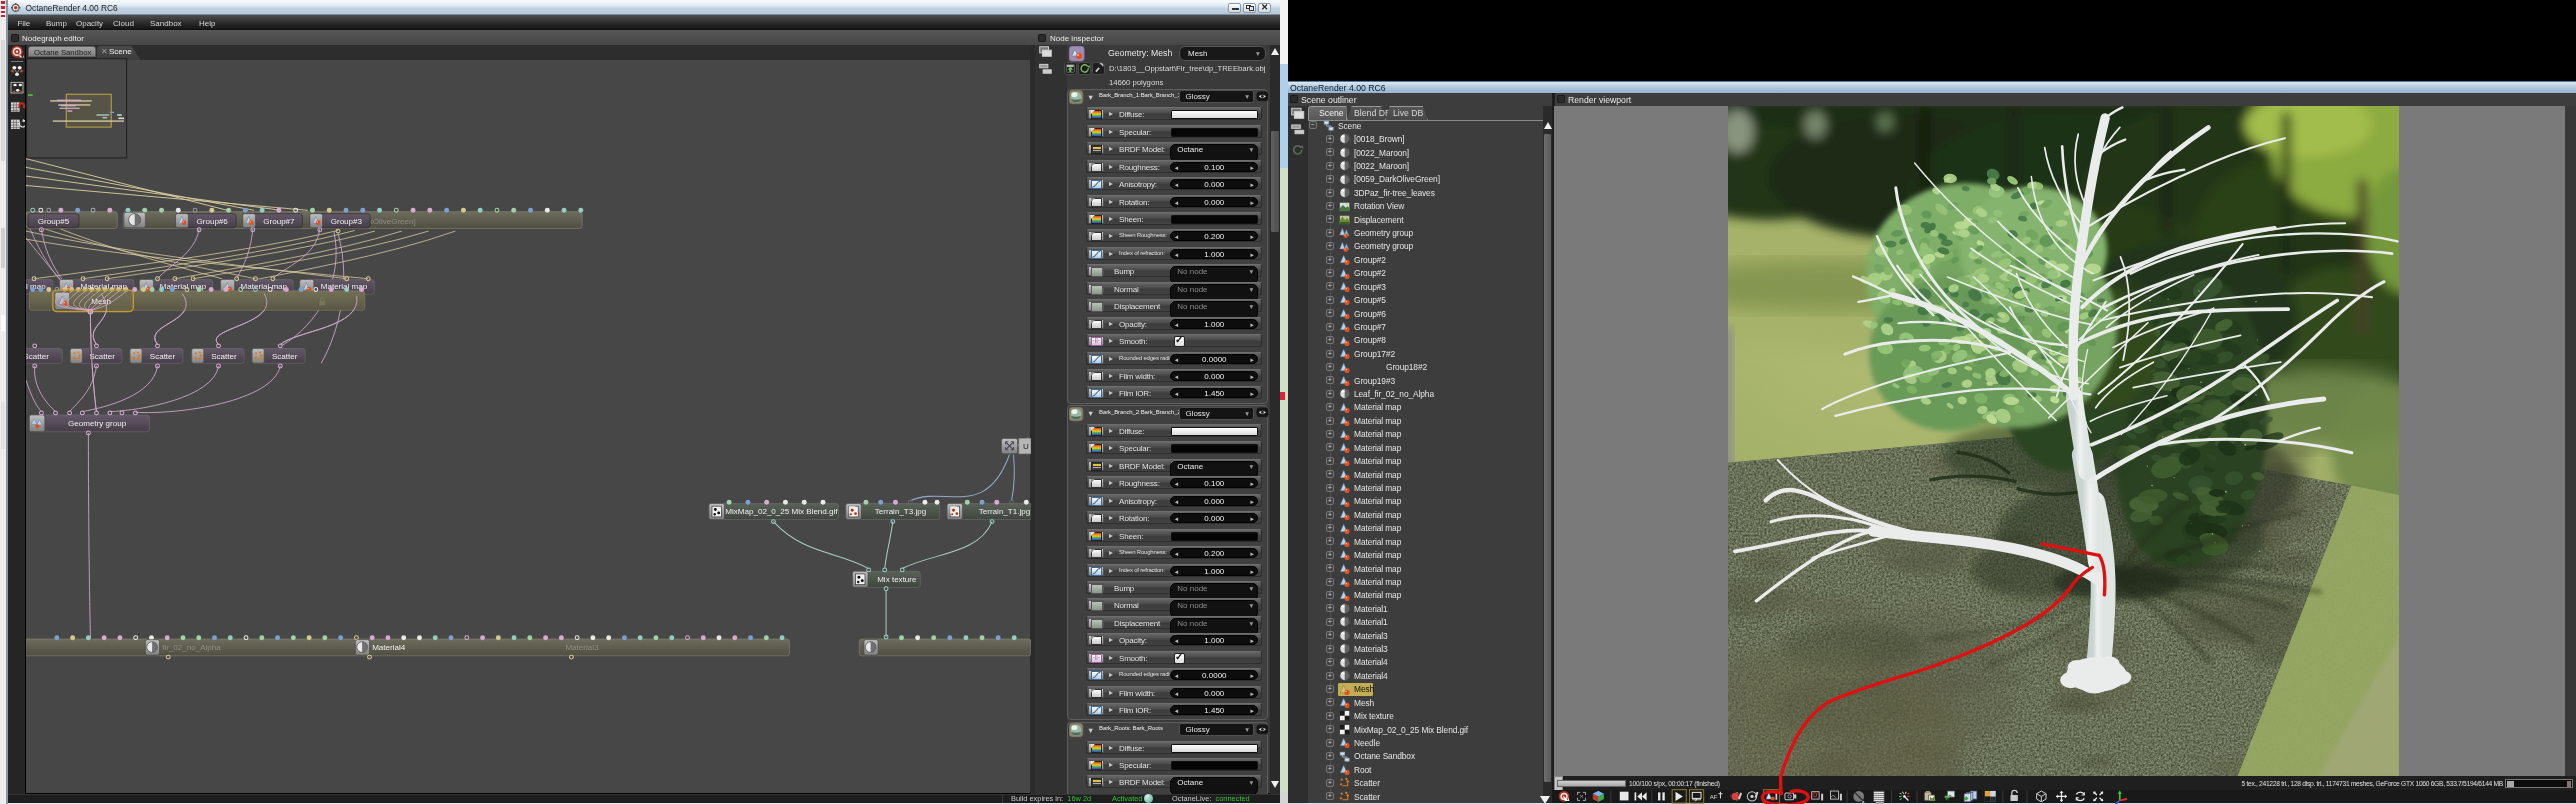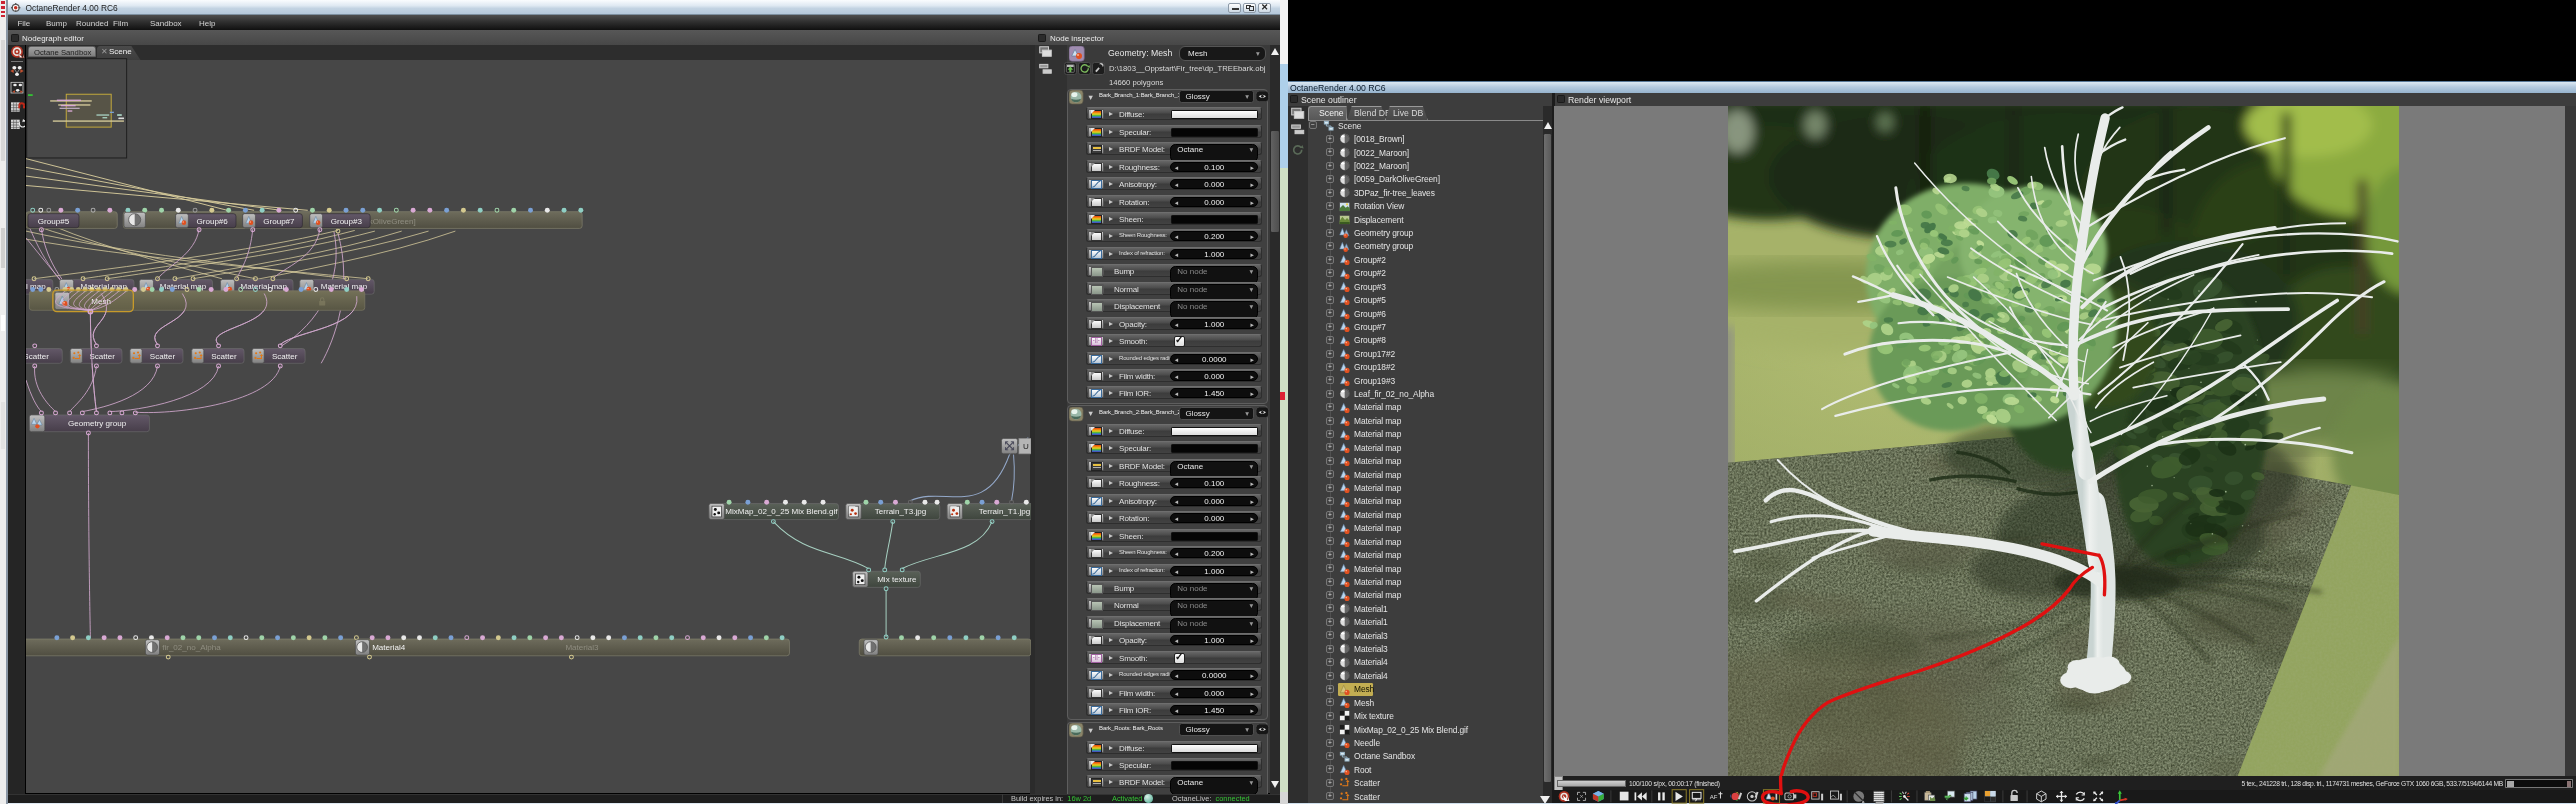--- a/index.html
+++ b/index.html
@@ -51,22 +51,22 @@
 <div class="abs" style="left:1228px;top:2.7px;width:13.4px;height:10px;border:0.7px solid #8d9aa8;border-radius:2px;background:linear-gradient(#fefefe,#cdd9e4)"></div>
 <div class="abs" style="left:1243px;top:2.7px;width:13.4px;height:10px;border:0.7px solid #8d9aa8;border-radius:2px;background:linear-gradient(#fefefe,#cdd9e4)"></div>
 <div class="abs" style="left:1258px;top:2.7px;width:13.4px;height:10px;border:0.7px solid #8d9aa8;border-radius:2px;background:linear-gradient(#fefefe,#cdd9e4)"></div>
 <div class="abs" style="left:1232px;top:8px;width:6.7px;height:2px;background:#333"></div>
 <div class="abs" style="left:1246px;top:4.7px;width:5.4px;height:4.7px;border:1.3px solid #333"></div>
 <div class="abs" style="left:1249px;top:6px;width:5.4px;height:4.7px;border:1.3px solid #333;background:#dde6ee"></div>
 <div class="txt" style="left:1261px;top:2px;font-size:8.7px;font-weight:bold;color:#222">✕</div>
 <div class="abs" style="left:8px;top:14.8px;width:1272px;height:15.4px;background:linear-gradient(#4e4e4e 0%,#303030 45%,#101010 100%)"></div>
 <div class="txt" style="left:17.4px;top:19px;font-size:8px;color:#d4d4d4">File</div>
 <div class="txt" style="left:46px;top:19px;font-size:8px;color:#d4d4d4">Bump</div>
-<div class="txt" style="left:76px;top:19px;font-size:8px;color:#d4d4d4">Rounded</div>
-<div class="txt" style="left:113px;top:19px;font-size:8px;color:#d4d4d4">Film</div>
+<div class="txt" style="left:76px;top:19px;font-size:8px;color:#d4d4d4">Opacity</div>
+<div class="txt" style="left:113px;top:19px;font-size:8px;color:#d4d4d4">Cloud</div>
 <div class="txt" style="left:150px;top:19px;font-size:8px;color:#d4d4d4">Sandbox</div>
 <div class="txt" style="left:199px;top:19px;font-size:8px;color:#d4d4d4">Help</div>
 <div class="abs" style="left:8px;top:30px;width:1027px;height:14.8px;background:linear-gradient(#575757,#474747)"></div>
 <div class="abs" style="left:10.7px;top:34px;width:8px;height:8px;background:#2b2b2b;border:0.7px solid #1a1a1a;border-radius:1.3px"></div>
 <div class="txt" style="left:22px;top:34px;font-size:8px;color:#ececec">Nodegraph editor</div>
 <div class="abs" style="left:25.5px;top:45px;width:1010px;height:15.4px;background:#2d2d2d"></div>
 <div class="abs" style="left:8px;top:45px;width:17.4px;height:749px;background:#252525"></div>
 <div class="abs" style="left:28px;top:46px;width:68px;height:11.4px;background:linear-gradient(#a2a2a2,#7f7f7f);border:0.7px solid #606060;border-radius:2.7px 2.7px 0 0"></div>
 <div class="txt" style="left:34px;top:48px;font-size:7.7px;color:#1e1e1e">Octane Sandbox</div>
 <div class="abs" style="left:97px;top:46px;width:44px;height:14.8px;background:linear-gradient(#4a4a4a,#3c3c3c);border-radius:3.4px 0 0 0;clip-path:polygon(0 0,78% 0,100% 100%,0 100%)"></div>
@@ -1249,21 +1249,21 @@
     </div>
 <div class="olab" style="left:1354px;top:349px">Group17#2</div>
 <div class="exp" style="left:1326px;top:363px">+</div>
 <div class="abs oicon" style="left:1339px;top:362px;width:11.4px;height:11.4px">
       <svg class="oicon" viewBox="0 0 17 17">
         <path d="M7,2 L12,13 L2,13 Z" fill="#b8d4ec" stroke="#5a7a9a" stroke-width="0.8"></path>
         <circle cx="12" cy="12.5" r="3.8" fill="#e05020"></circle>
         <circle cx="10.8" cy="11.3" r="1.2" fill="#ffb090"></circle>
       </svg>
     </div>
-<div class="olab" style="left:1354px;top:362px">Group18#2</div>
+<div class="olab" style="left:1386px;top:362px">Group18#2</div>
 <div class="exp" style="left:1326px;top:376px">+</div>
 <div class="abs oicon" style="left:1339px;top:375px;width:11.4px;height:11.4px">
       <svg class="oicon" viewBox="0 0 17 17">
         <path d="M7,2 L12,13 L2,13 Z" fill="#b8d4ec" stroke="#5a7a9a" stroke-width="0.8"></path>
         <circle cx="12" cy="12.5" r="3.8" fill="#e05020"></circle>
         <circle cx="10.8" cy="11.3" r="1.2" fill="#ffb090"></circle>
       </svg>
     </div>
 <div class="olab" style="left:1354px;top:376px">Group19#3</div>
 <div class="exp" style="left:1326px;top:390px">+</div>

